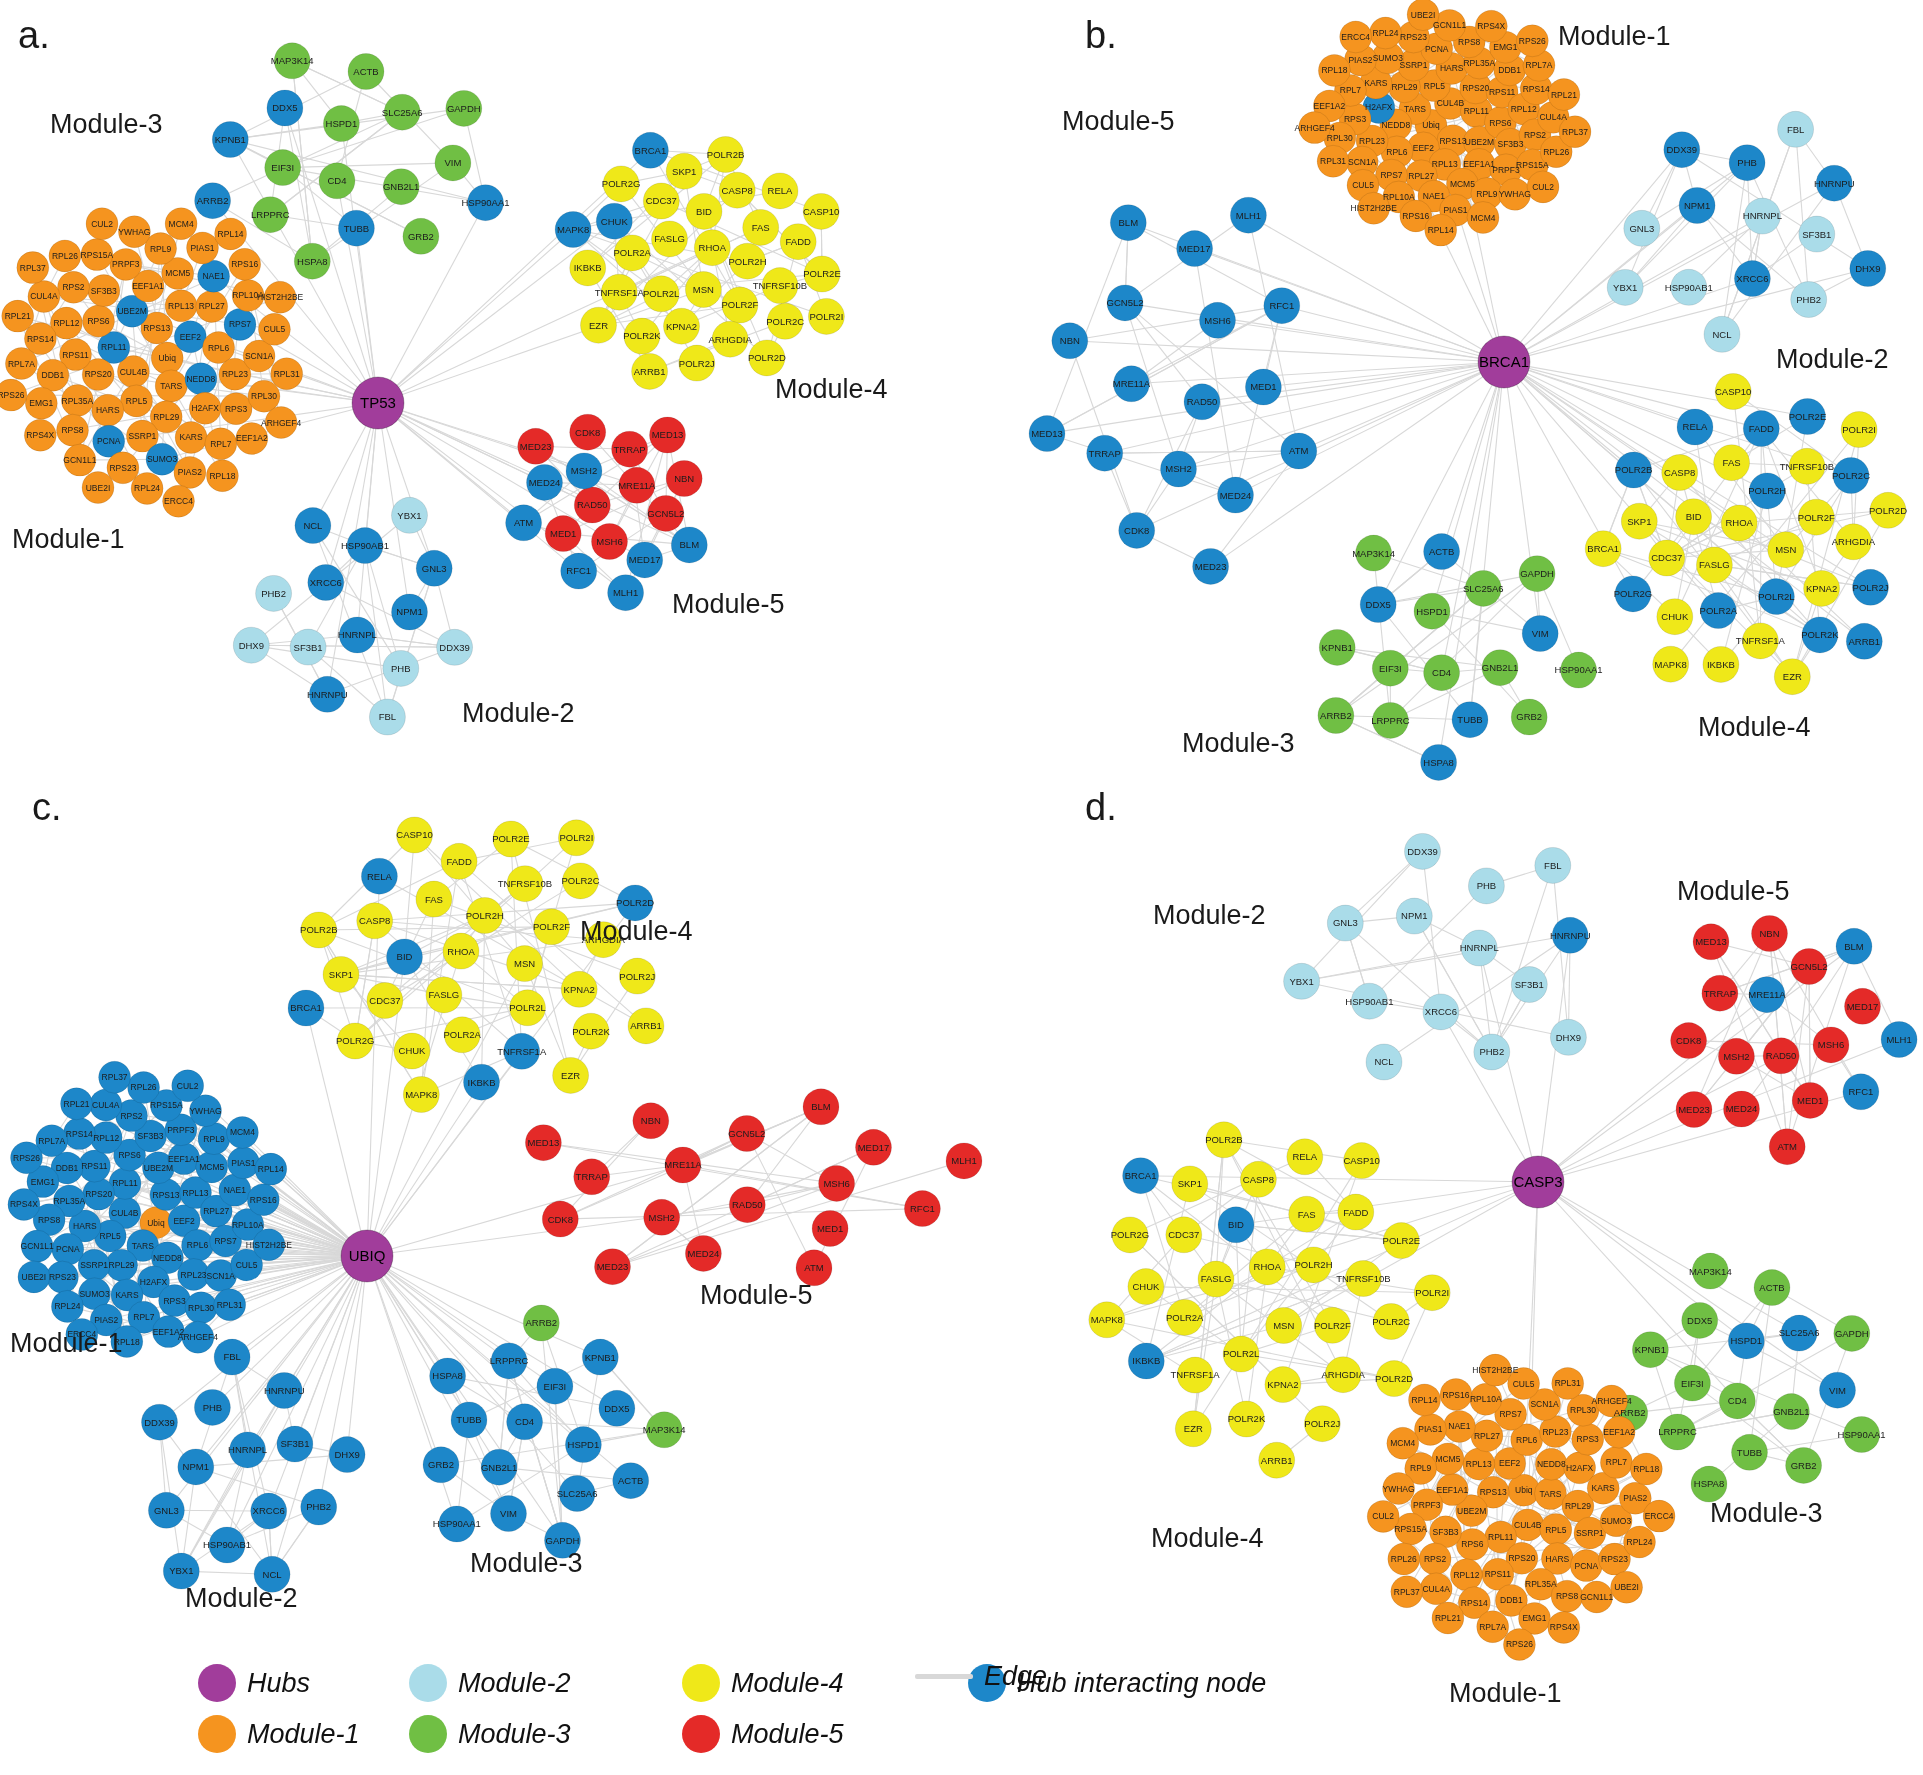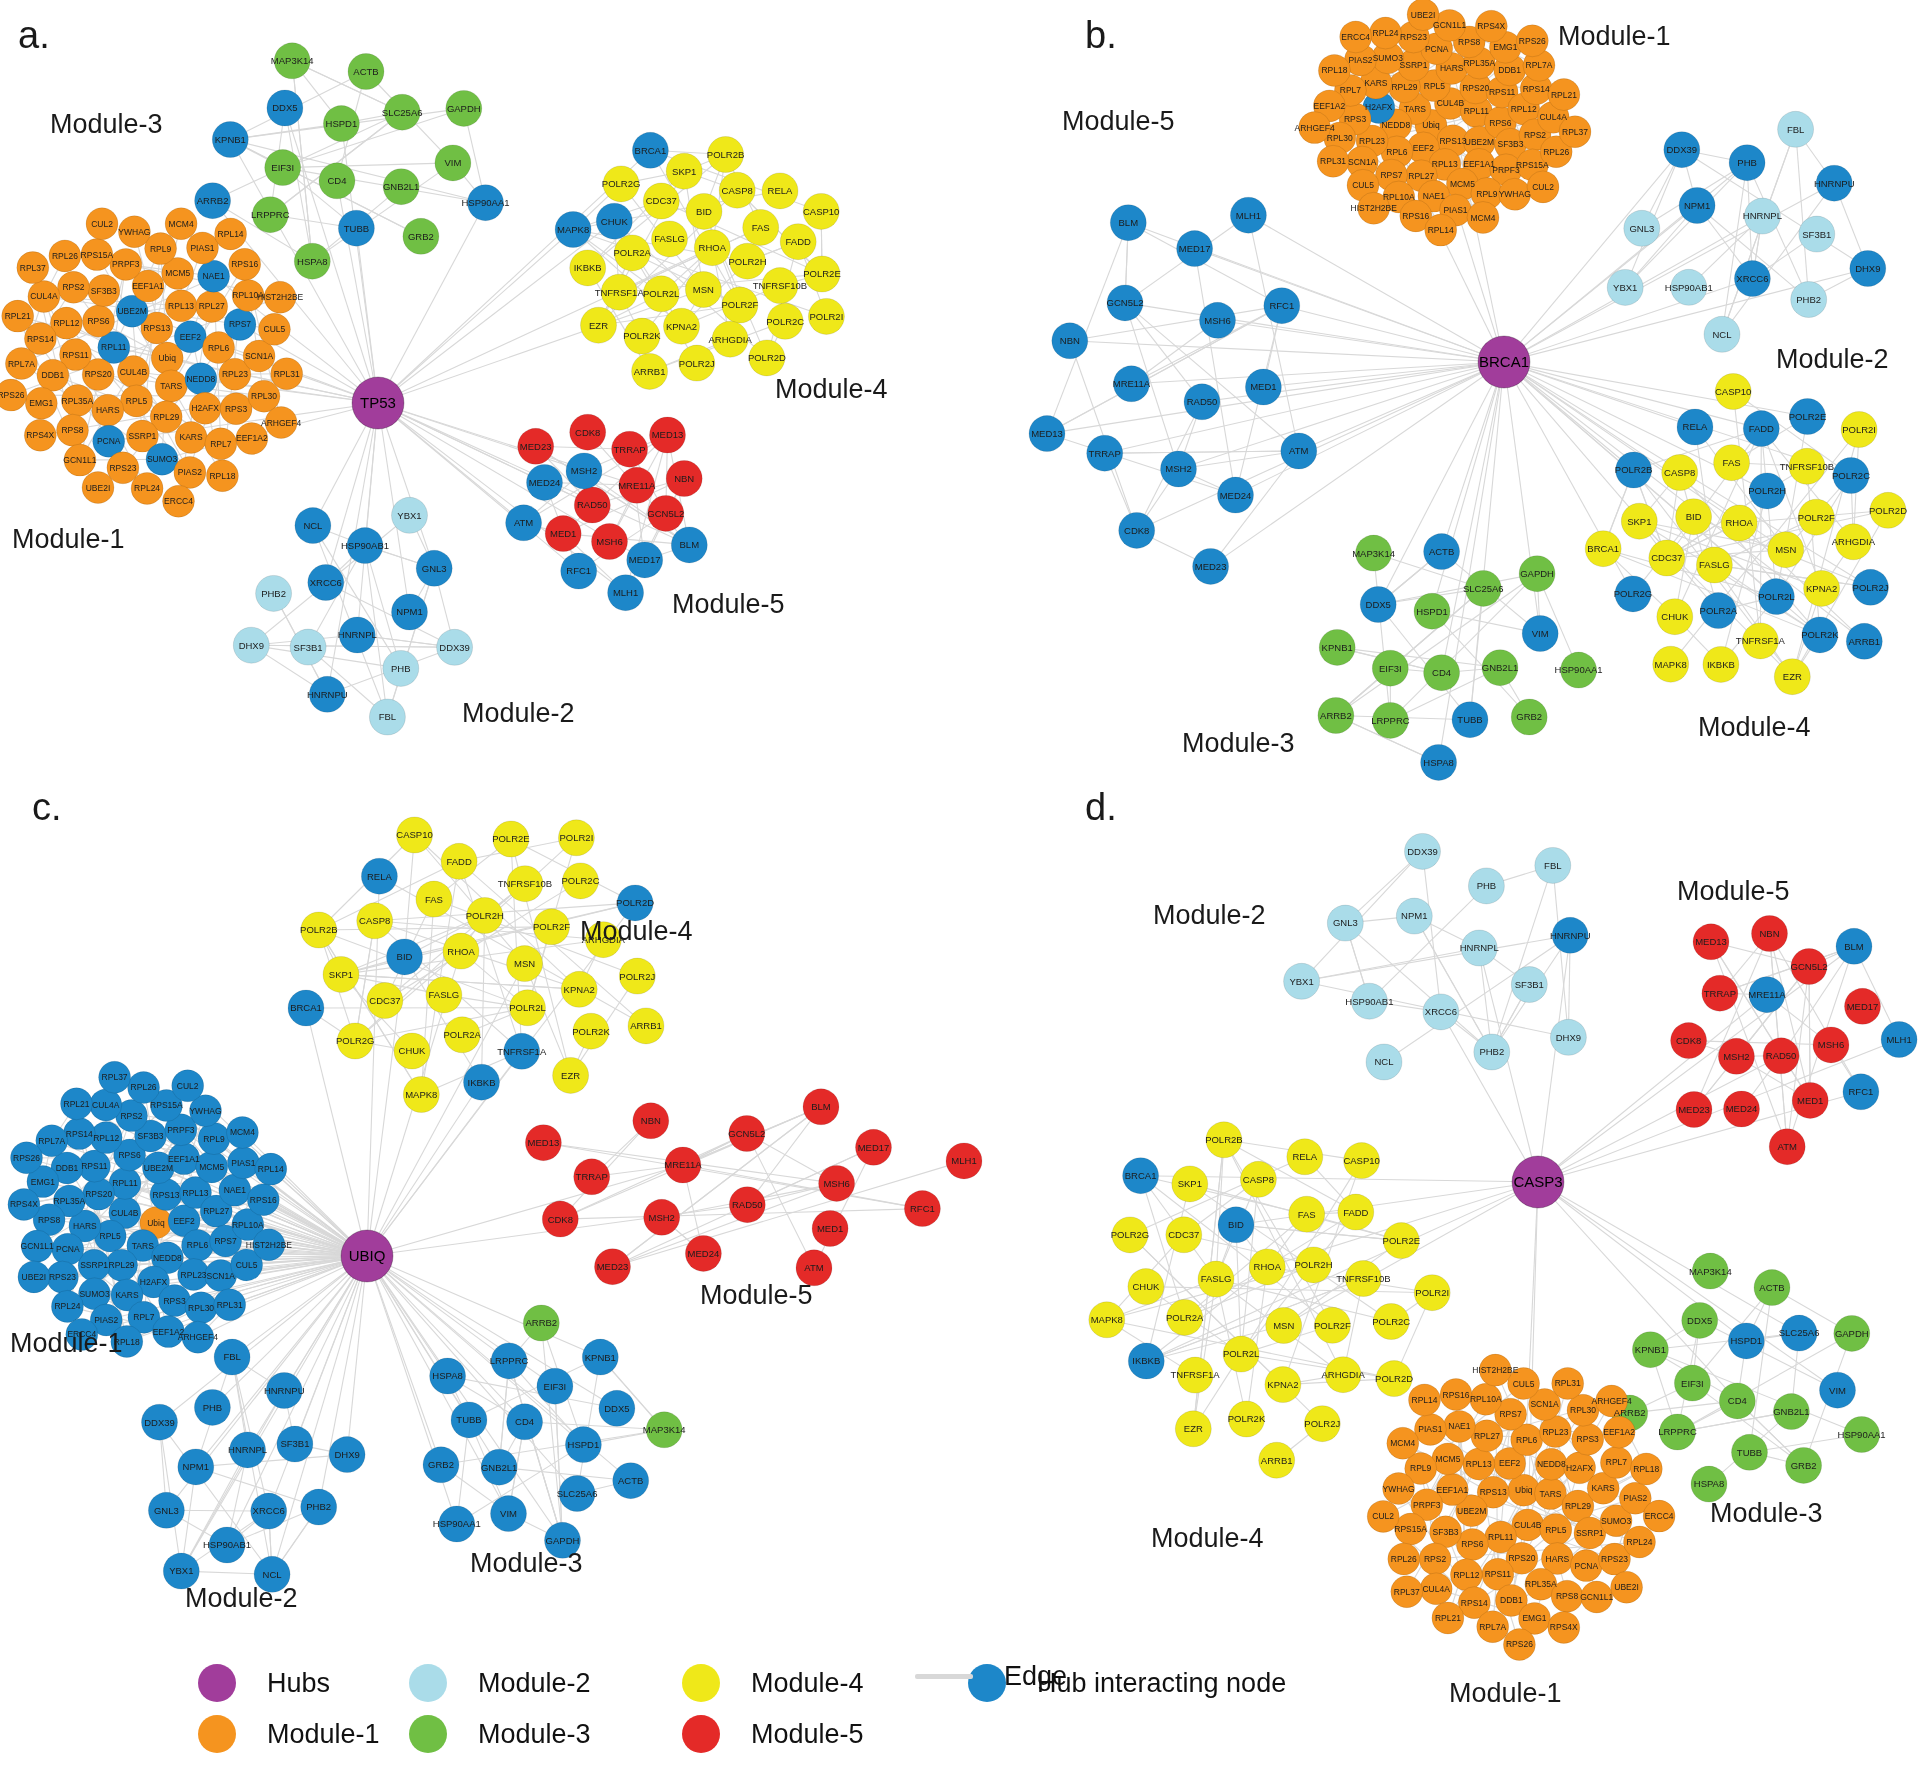--- a/index.html
+++ b/index.html
@@ -1,20 +1,20 @@
 <!DOCTYPE html>
 <html><head>
 <meta charset="utf-8">
 <style>
   html,body{margin:0;padding:0;background:#ffffff;}
   #canvas{position:relative;width:1923px;height:1775px;background:#ffffff;overflow:hidden;
           font-family:"Liberation Sans",sans-serif;}
   #net{position:absolute;left:0;top:0;}
   svg text{font-family:"Liberation Sans",sans-serif;}
-  .legend-item{position:absolute;display:flex;align-items:center;gap:31px;height:40px;}
+  .legend-item{position:absolute;display:flex;align-items:center;gap:11px;height:40px;font-style:italic;}
   .swatch{width:38px;height:38px;border-radius:50%;flex:0 0 auto;}
   .line-swatch{width:58px;height:5px;border-radius:2px;flex:0 0 auto;}
   .legend-label{font-size:27px;color:#111;white-space:nowrap;}
 </style>
 </head>
 <body>
 
 <div id="canvas">
 
   <svg id="net" width="1923" height="1775" viewBox="0 0 1923 1775">

